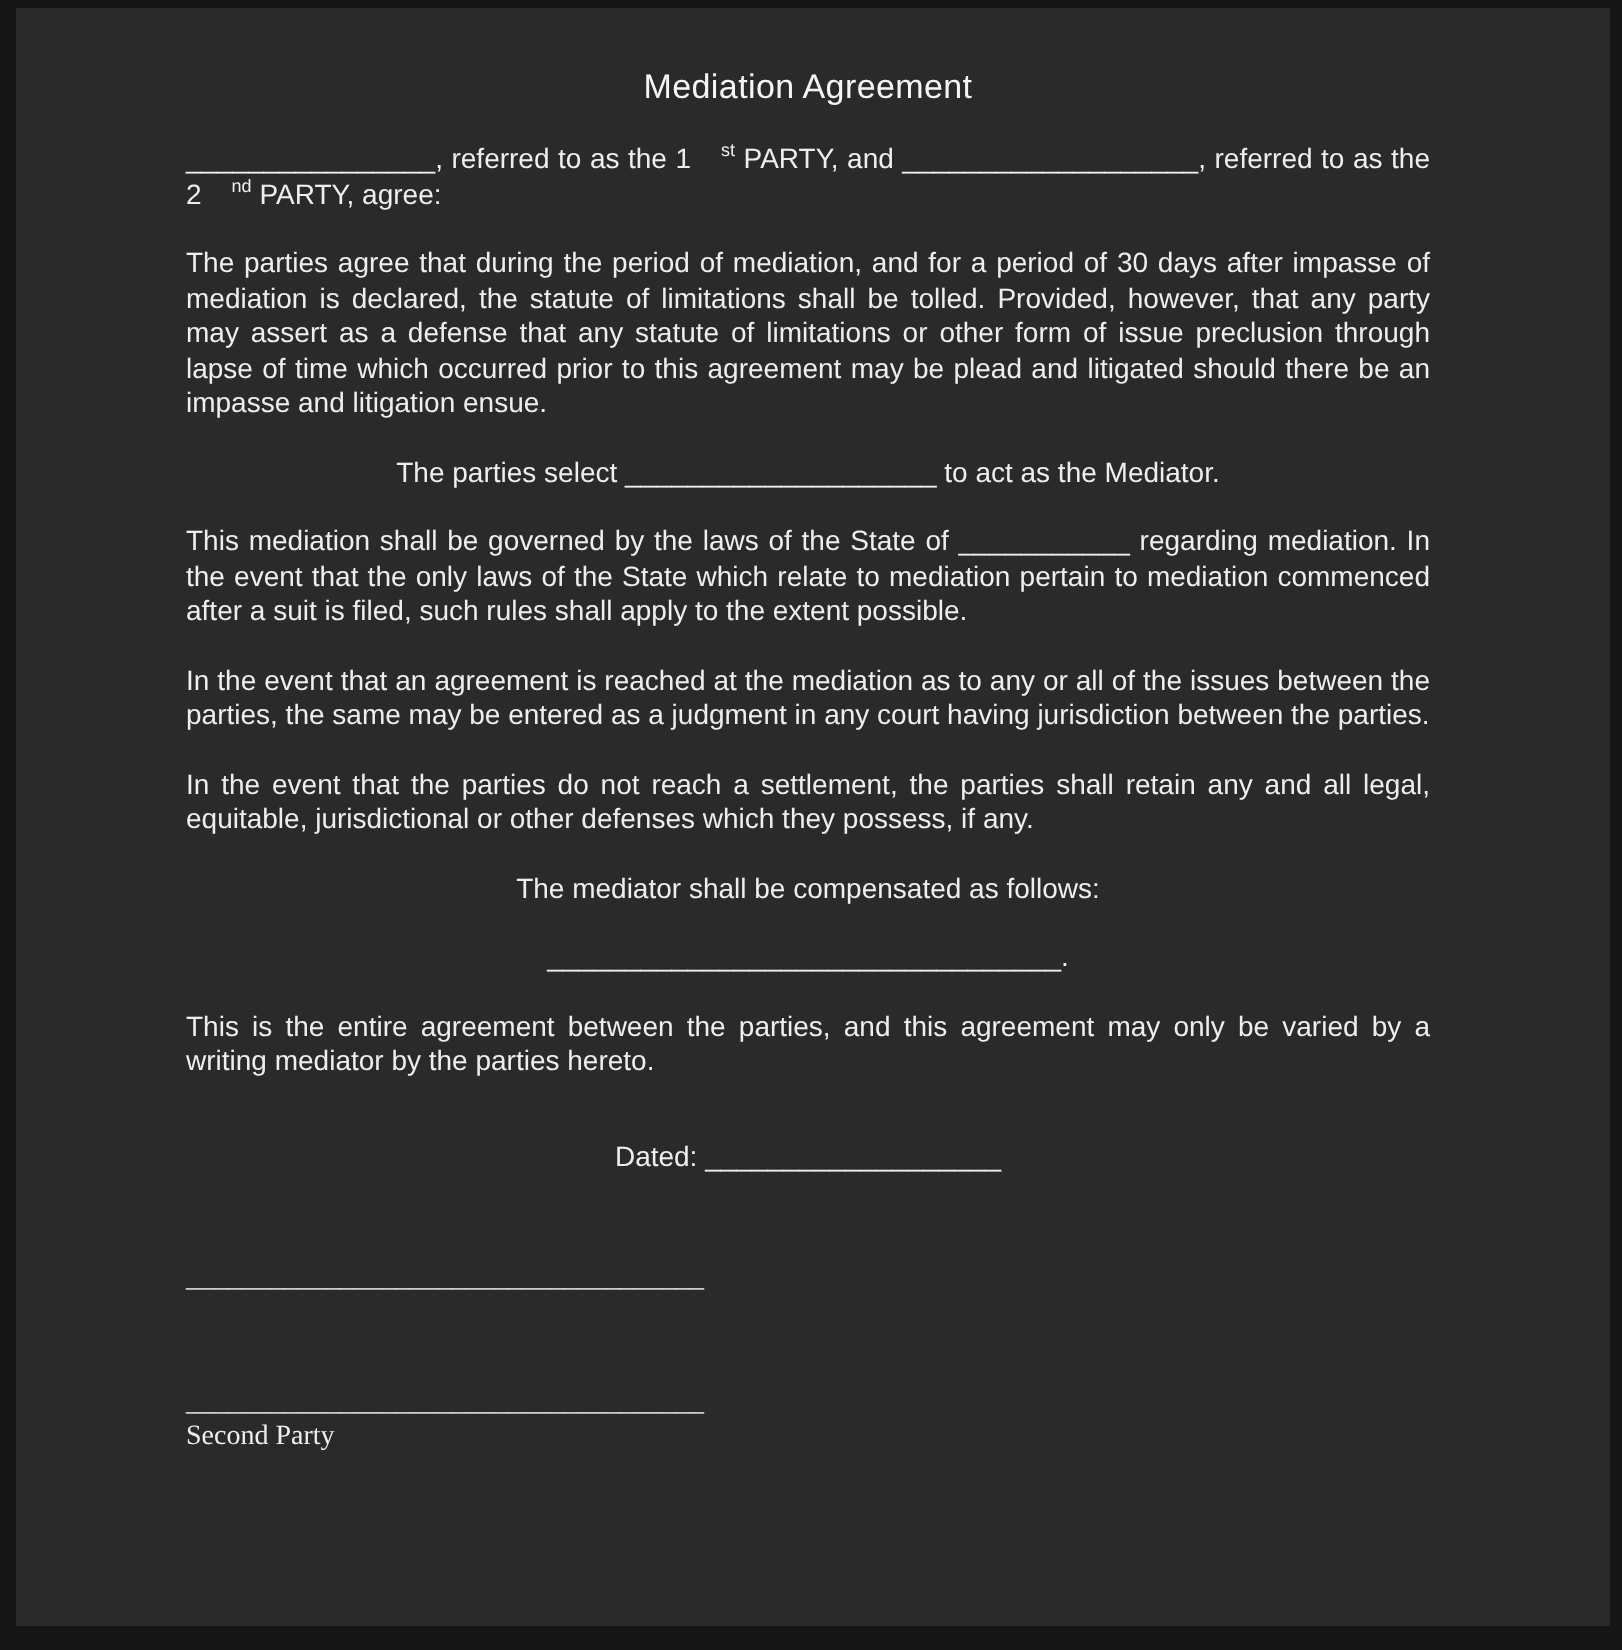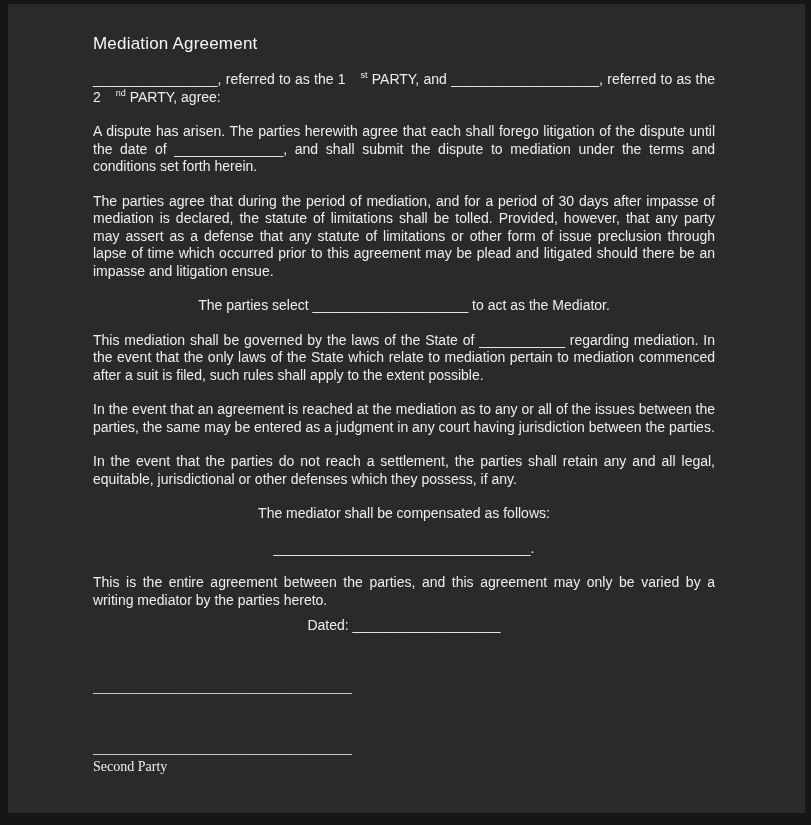--- a/index.html
+++ b/index.html
@@ -23,41 +23,42 @@
     bottom: 12px;
     background: #2a2a2a;
     color: #f2f2f2;
     box-sizing: border-box;
     padding: 30px 90px 20px 85px;
   }
   .doc-title {
     margin: 0 0 14px 0;
     font-size: 17px;
     font-weight: 400;
+    text-align: center;
     color: #f5f5f5;
     letter-spacing: 0.2px;
   }
   .para {
     margin: 17px 0 0 0;
     font-size: 14px;
     line-height: 17.5px;
     text-align: justify;
     color: #eeeeee;
   }
   .para.no-justify {
     text-align: center;
   }
   sup {
     font-size: 9px;
     line-height: 0;
     vertical-align: super;
     padding-left: 15px;
   }
   .dated-para {
-    margin-top: 8px;
+    margin-top: 30px;
   }
   .sig-block {
     margin-top: 44px;
     font-size: 14px;
     line-height: 17.5px;
     color: #eeeeee;
     font-family: Liberation Serif, serif;
   }
   .sig-line {
     display: block;
@@ -70,21 +71,20 @@
 </head>
 <body>
 
 <div class="viewport">
   <div class="page">
 
     <h1 class="doc-title">Mediation Agreement</h1>
 
     <p class="para"><span>________________</span><span>, referred to as the 1</span><sup>st</sup><span> PARTY, and </span><span>___________________</span><span>, referred to as the 2</span><sup>nd</sup><span> PARTY, agree:</span></p>
 
-    <p class="para">A dispute has arisen. The parties herewith agree that each shall forego litigation of the dispute until the date of ______________, and shall submit the dispute to mediation under the terms and conditions set forth herein.</p>
 
     <p class="para">The parties agree that during the period of mediation, and for a period of 30 days after impasse of mediation is declared, the statute of limitations shall be tolled. Provided, however, that any party may assert as a defense that any statute of limitations or other form of issue preclusion through lapse of time which occurred prior to this agreement may be plead and litigated should there be an impasse and litigation ensue.</p>
 
     <p class="para no-justify">The parties select ____________________ to act as the Mediator.</p>
 
     <p class="para">This mediation shall be governed by the laws of the State of ___________ regarding mediation. In the event that the only laws of the State which relate to mediation pertain to mediation commenced after a suit is filed, such rules shall apply to the extent possible.</p>
 
     <p class="para">In the event that an agreement is reached at the mediation as to any or all of the issues between the parties, the same may be entered as a judgment in any court having jurisdiction between the parties.</p>
 
     <p class="para">In the event that the parties do not reach a settlement, the parties shall retain any and all legal, equitable, jurisdictional or other defenses which they possess, if any.</p>

